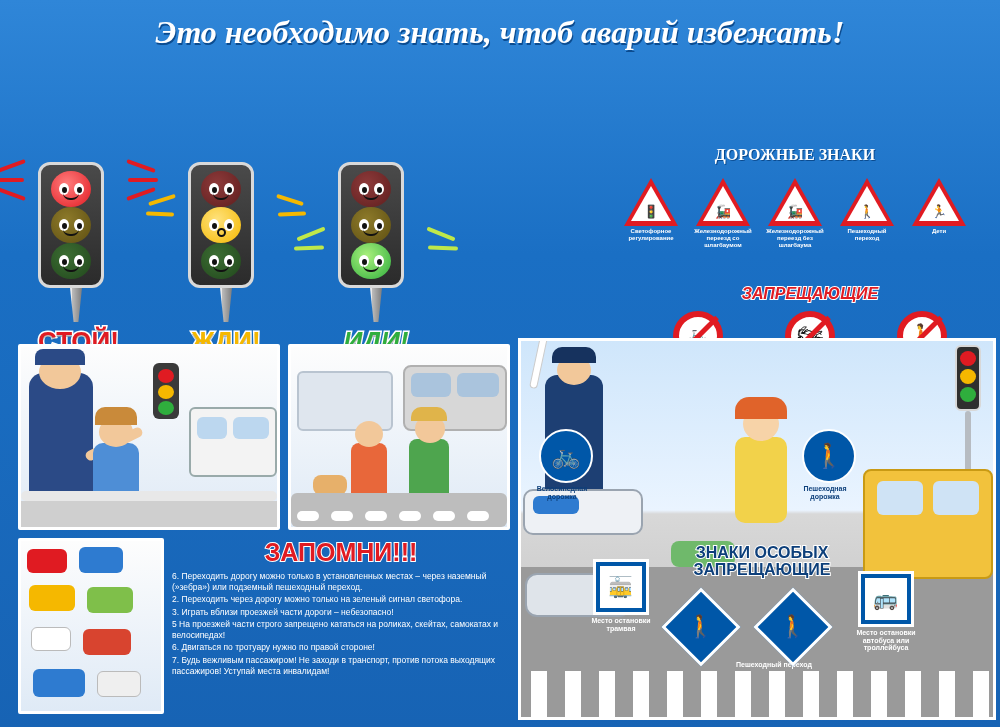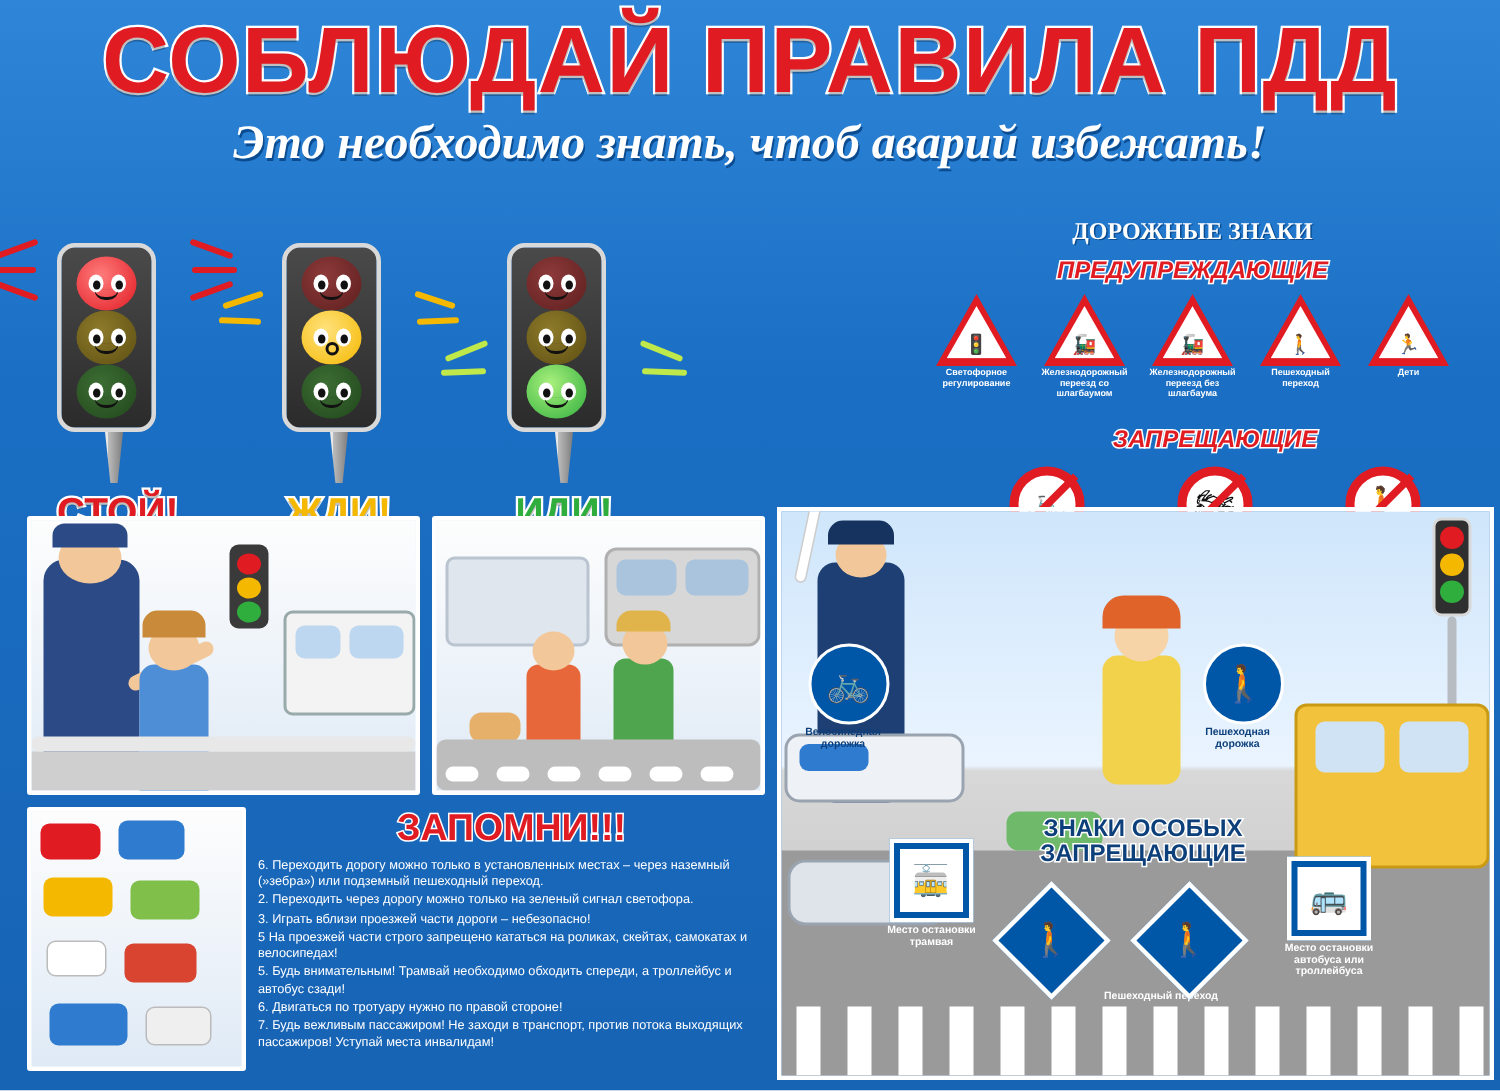--- a/index.html
+++ b/index.html
@@ -79,21 +79,21 @@
   .mouth-o { position:absolute; bottom:6px; width:9px;height:9px;border:2px solid #111;border-radius:50%; }
   .rays { position: absolute; inset: -26px; pointer-events: none; }
   .ray { position: absolute; height: 4px; border-radius: 2px; }
   .tl-label {
     margin-top: 4px; text-align: center; font-weight: bold; font-size: 26px;
     -webkit-text-stroke: 3px #fff; paint-order: stroke fill;
     text-shadow: 0 2px 0 rgba(0,0,0,.25);
   }
   .lbl-stop { color: #e01b22; }
   .lbl-wait { color: #f5b800; }
-  .lbl-go { color: #2fae3d; }
+  .lbl-go { color: #2fae3d; font-style: italic; }
 
   
   .signs-head {
     position: absolute; left: 600px; top: 146px; width: 390px; text-align: center;
     font-weight: bold; font-size: 16px; color: #ffffff; text-shadow: 1px 1px 0 #0b4b8f; font-family: Liberation Serif, serif;
   }
   .sub-head {
     font-weight: bold; font-style: italic; font-size: 16px; color: #e01b22;
     -webkit-text-stroke: 2px #fff; paint-order: stroke fill;
     text-align: center;
@@ -181,21 +181,20 @@
 
   
   .blob { position: absolute; border-radius: 6px; }
 </style>
 </head>
 <body>
 
 <div id="poster">
 
   <div class="title-wrap">
-    <div class="main-title">СОБЛЮДАЙ ПРАВИЛА ПДД</div>
     <div class="sub-title">Это необходимо знать, чтоб аварий избежать!</div>
   </div>
 
   <div class="lights-area">
 
     <div class="tl" style="left:20px; top:10px;">
       <div class="rays">
         <div class="ray" style="background:#e01b22;width:30px;left:-16px;top:28px;transform:rotate(-20deg);"></div>
         <div class="ray" style="background:#e01b22;width:30px;left:-18px;top:42px;transform:rotate(0deg);"></div>
         <div class="ray" style="background:#e01b22;width:30px;left:-16px;top:56px;transform:rotate(20deg);"></div>
@@ -295,21 +294,20 @@
         </div>
       </div>
       <div class="tl-pole"></div>
       <div class="tl-label lbl-go">ИДИ!</div>
     </div>
   </div>
 
   <div class="signs-head">ДОРОЖНЫЕ ЗНАКИ</div>
 
   <div style="position:absolute;left:600px;top:172px;width:390px;">
-    <div class="sub-head">ПРЕДУПРЕЖДАЮЩИЕ</div>
     <div class="row-signs" style="margin-top:6px;">
       <div class="sign-item">
         <div class="tri">
             <div class="tri-in">
               <span class="tri-glyph">🚦</span>
             </div>
           </div>
         <div class="sign-cap">Светофорное регулирование</div>
       </div>
       <div class="sign-item">
@@ -431,21 +429,20 @@
     <div class="blob" style="left:76px;top:130px;width:44px;height:26px;background:#efefef;border:1px solid #bbb;border-radius:6px;"></div>
   </div>
 
   <div class="remember">
     <h3>ЗАПОМНИ!!!</h3>
     <ol>
       <li>6. Переходить дорогу можно только в установленных местах – через наземный (»зебра») или подземный пешеходный переход.</li>
       <li>2. Переходить через дорогу можно только на зеленый сигнал светофора.</li>
       <li>3. Играть вблизи проезжей части дороги – небезопасно!</li>
       <li>5 На проезжей части строго запрещено кататься на роликах, скейтах, самокатах и велосипедах!</li>
-      <li>5. Будь внимательным! Трамвай необходимо обходить спереди, а троллейбус и автобус сзади!</li>
       <li>6. Двигаться по тротуару нужно по правой стороне!</li>
       <li>7. Будь вежливым пассажиром! Не заходи в транспорт, против потока выходящих пассажиров! Уступай места инвалидам!</li>
     </ol>
   </div>
 
   <div class="street">
     <div class="road"></div>
     <div class="zebra-strip">
       <i style="left:10px;"></i>
         <i style="left:44px;"></i>

